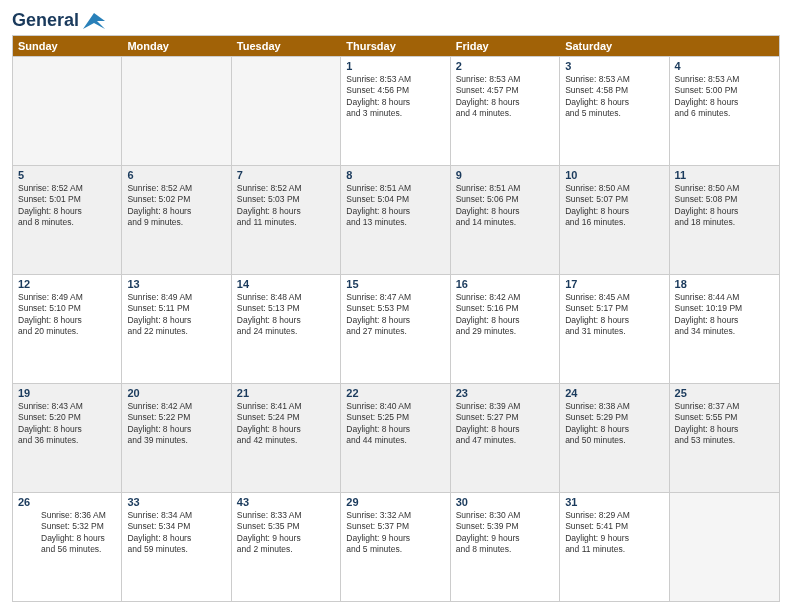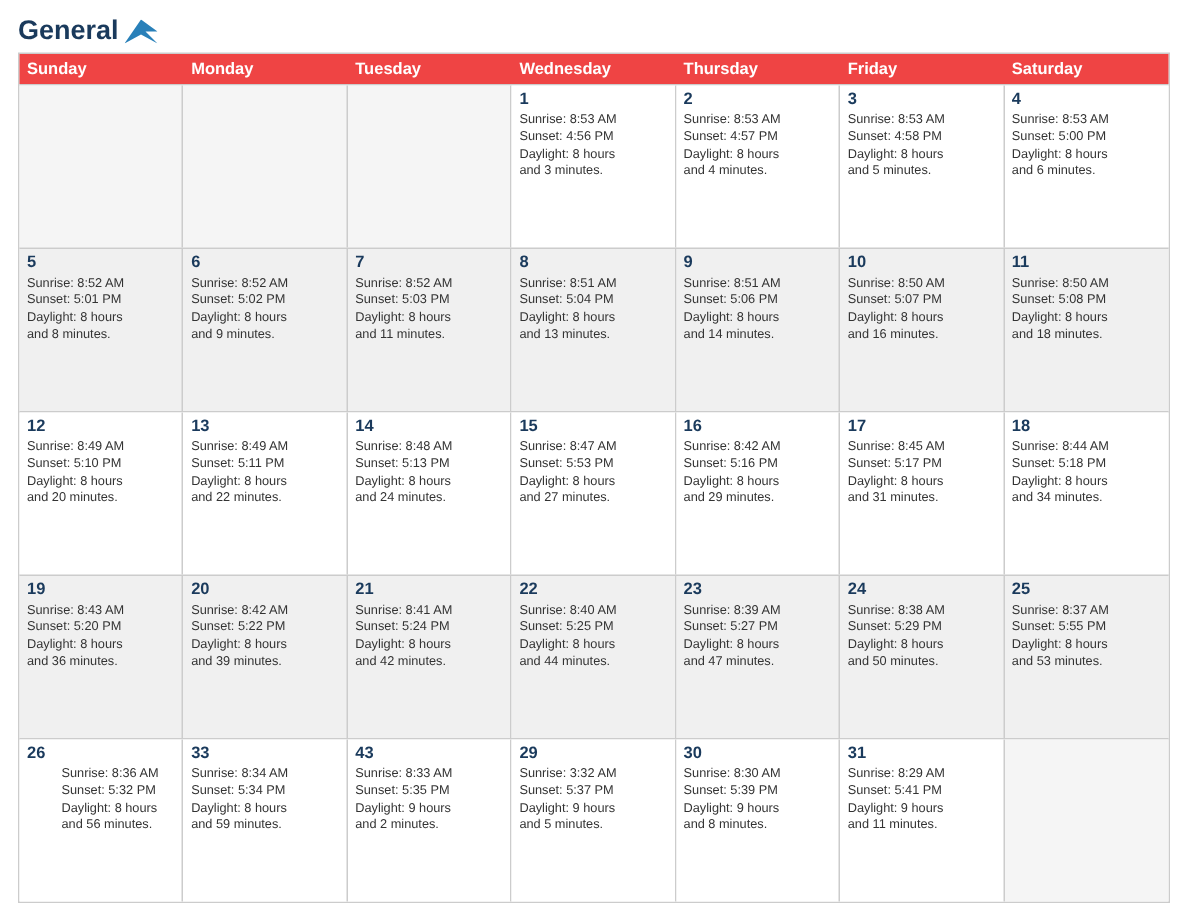--- a/index.html
+++ b/index.html
@@ -43,21 +43,21 @@
     }
     .calendar {
       flex: 1;
       display: flex;
       flex-direction: column;
       border: 1px solid #ccc;
     }
     .cal-header {
       display: grid;
       grid-template-columns: repeat(7, 1fr);
-      background: #ef4444;
+      background: #a16207;
     }
     .cal-header-cell {
       color: #fff;
       font-size: 11px;
       font-weight: bold;
       padding: 4px 5px;
       text-align: left;
     }
     .cal-body {
       flex: 1;
@@ -118,21 +118,20 @@
       <div class="month-title"></div>
       <div class="location"></div>
     </div>
   </div>
 
   <div class="calendar">
     <div class="cal-header">
     <div class="cal-header-cell">Sunday</div>
         <div class="cal-header-cell">Monday</div>
         <div class="cal-header-cell">Tuesday</div>
-        <div class="cal-header-cell">Wednesday</div>
         <div class="cal-header-cell">Thursday</div>
         <div class="cal-header-cell">Friday</div>
         <div class="cal-header-cell">Saturday</div>
       </div>
     <div class="cal-body">
     <div class="cal-row">
           <div class="cal-cell empty"></div>
           <div class="cal-cell empty"></div>
           <div class="cal-cell empty"></div>
           <div class="cal-cell">
@@ -254,21 +253,21 @@
           <div class="cal-cell">
             <div class="day-number">17</div>
             <div class="cell-info" style="white-space: pre-line;">Sunrise: 8:45 AM
 Sunset: 5:17 PM
 Daylight: 8 hours
 and 31 minutes.</div>
           </div>
           <div class="cal-cell">
             <div class="day-number">18</div>
             <div class="cell-info" style="white-space: pre-line;">Sunrise: 8:44 AM
-Sunset: 5:18 PM
+Sunset: 10:19 PM
 Daylight: 8 hours
 and 34 minutes.</div>
           </div>
         </div>
         <div class="cal-row">
           <div class="cal-cell shaded">
             <div class="day-number">19</div>
             <div class="cell-info" style="white-space: pre-line;">Sunrise: 8:43 AM
 Sunset: 5:20 PM
 Daylight: 8 hours

